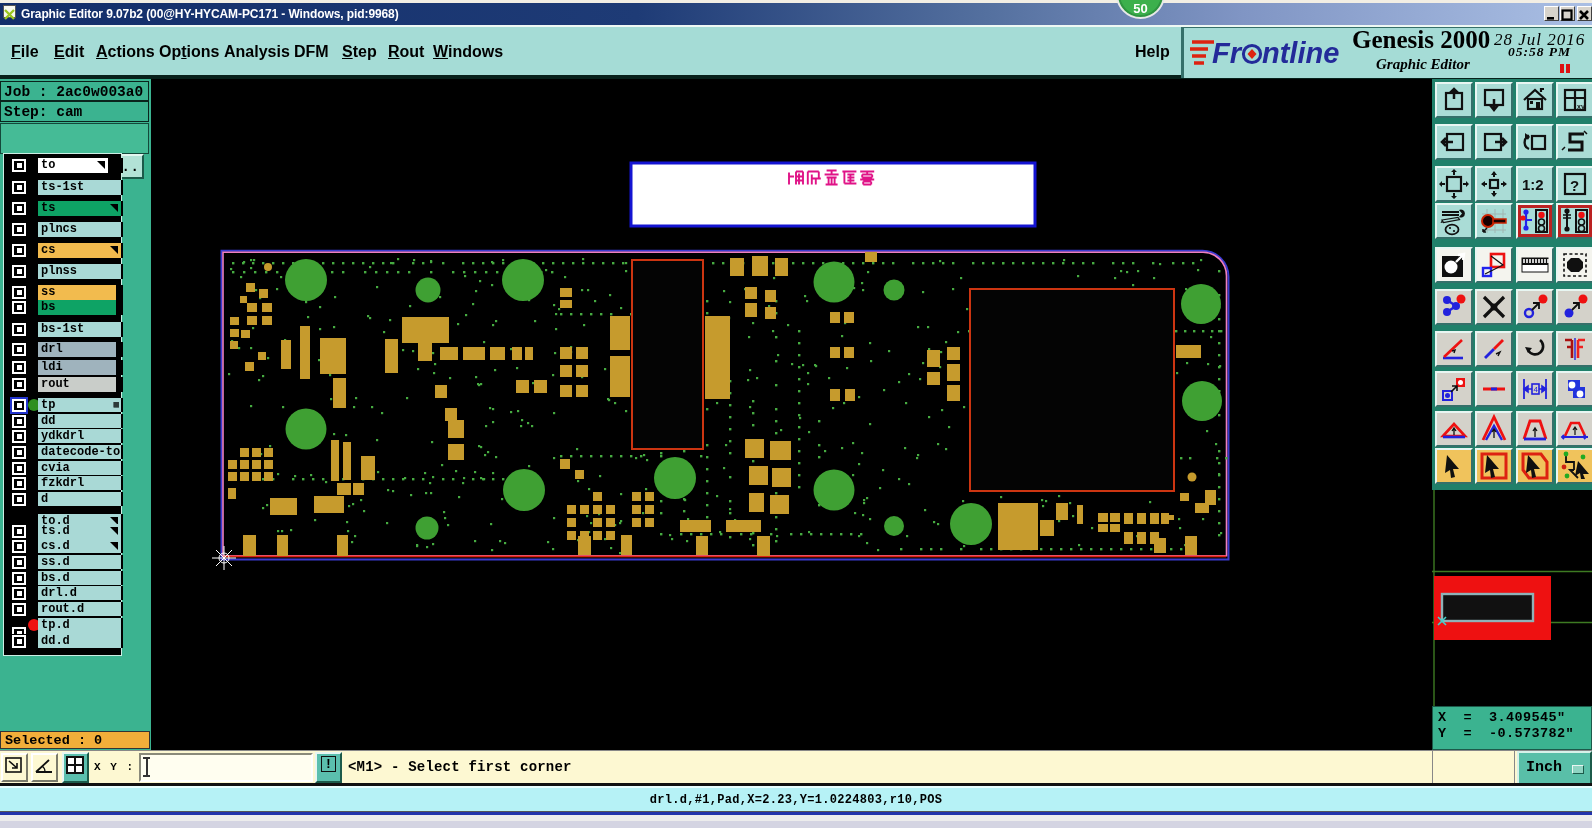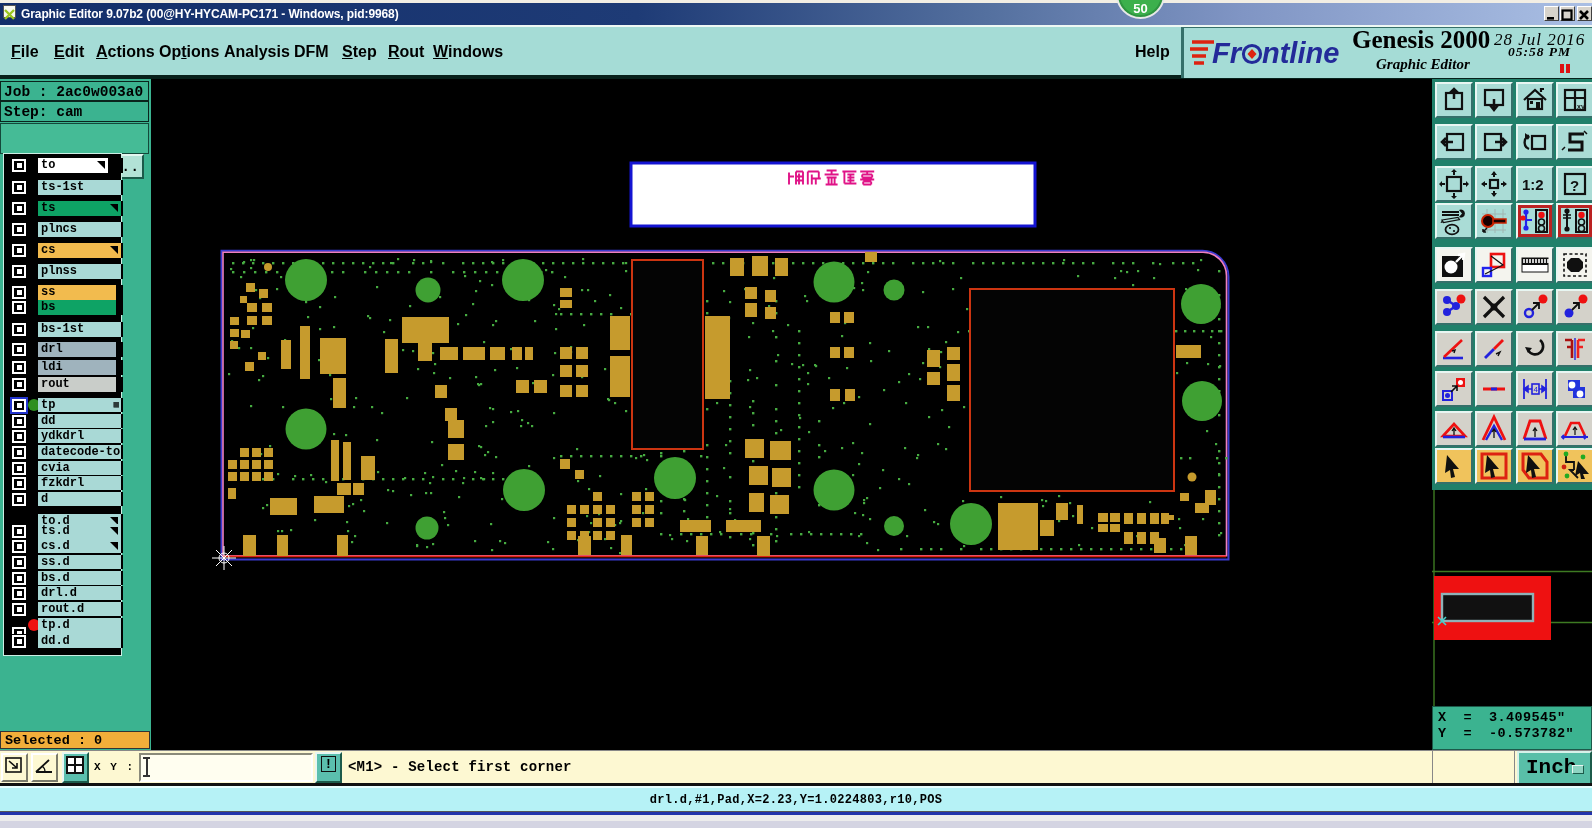--- a/index.html
+++ b/index.html
@@ -1610,21 +1610,21 @@
 
 <div class="abs" style="left:315px;top:752px;width:27px;height:31px;background:#5bbfae;border:2px solid #1c5a4a;border-top-color:#e8f6f2;border-left-color:#e8f6f2">
  <div style="margin:2px auto;width:15px;height:16px;border:1.8px solid #101010;text-align:center;font-weight:bold;font-size:13px;line-height:14px">!</div>
     </div>
 
 <div class="abs mono" style="left:348px;top:759px;font-size:14px;letter-spacing:0.2px">&lt;M1&gt; - Select first corner</div>
 
 <div class="abs" style="left:1432px;top:750px;width:83px;height:36px;background:#fdf8d2;border:1px solid #888"></div>
 
 <div class="abs" style="left:1517px;top:751px;width:75px;height:34px;background:#59bfa8;border-top:2px solid #d8f2ea;border-left:2px solid #d8f2ea;border-right:2px solid #1c5a4a;border-bottom:2px solid #1c5a4a">
-  <span class="mono" style="font-size:21px;padding-left:7px;line-height:30px">Inch</span>
+  <span class="mono" style="font-size:15px;padding-left:7px;line-height:30px">Inch</span>
   <span style="position:absolute;right:6px;top:12px;width:12px;height:9px;background:#8ed4c2;border:1px solid #1c5a4a;border-top-color:#e8f6f2;border-left-color:#e8f6f2"></span>
 </div>
 
 <div class="abs" style="left:0;top:783px;width:1592px;height:3px;background:#111"></div>
 
 <div class="abs" style="left:0;top:786px;width:1592px;height:26px;background:#b6f2f6;border-top:2px solid #e8ffff;border-bottom:1px solid #555"></div>
 
 <div class="abs mono" style="left:0;top:793px;width:1592px;text-align:center;font-size:12px;letter-spacing:0.3px">drl.d,#1,Pad,X=2.23,Y=1.0224803,r10,POS</div>
 
 <div class="abs" style="left:0;top:812px;width:1592px;height:3px;background:#2233aa"></div>

